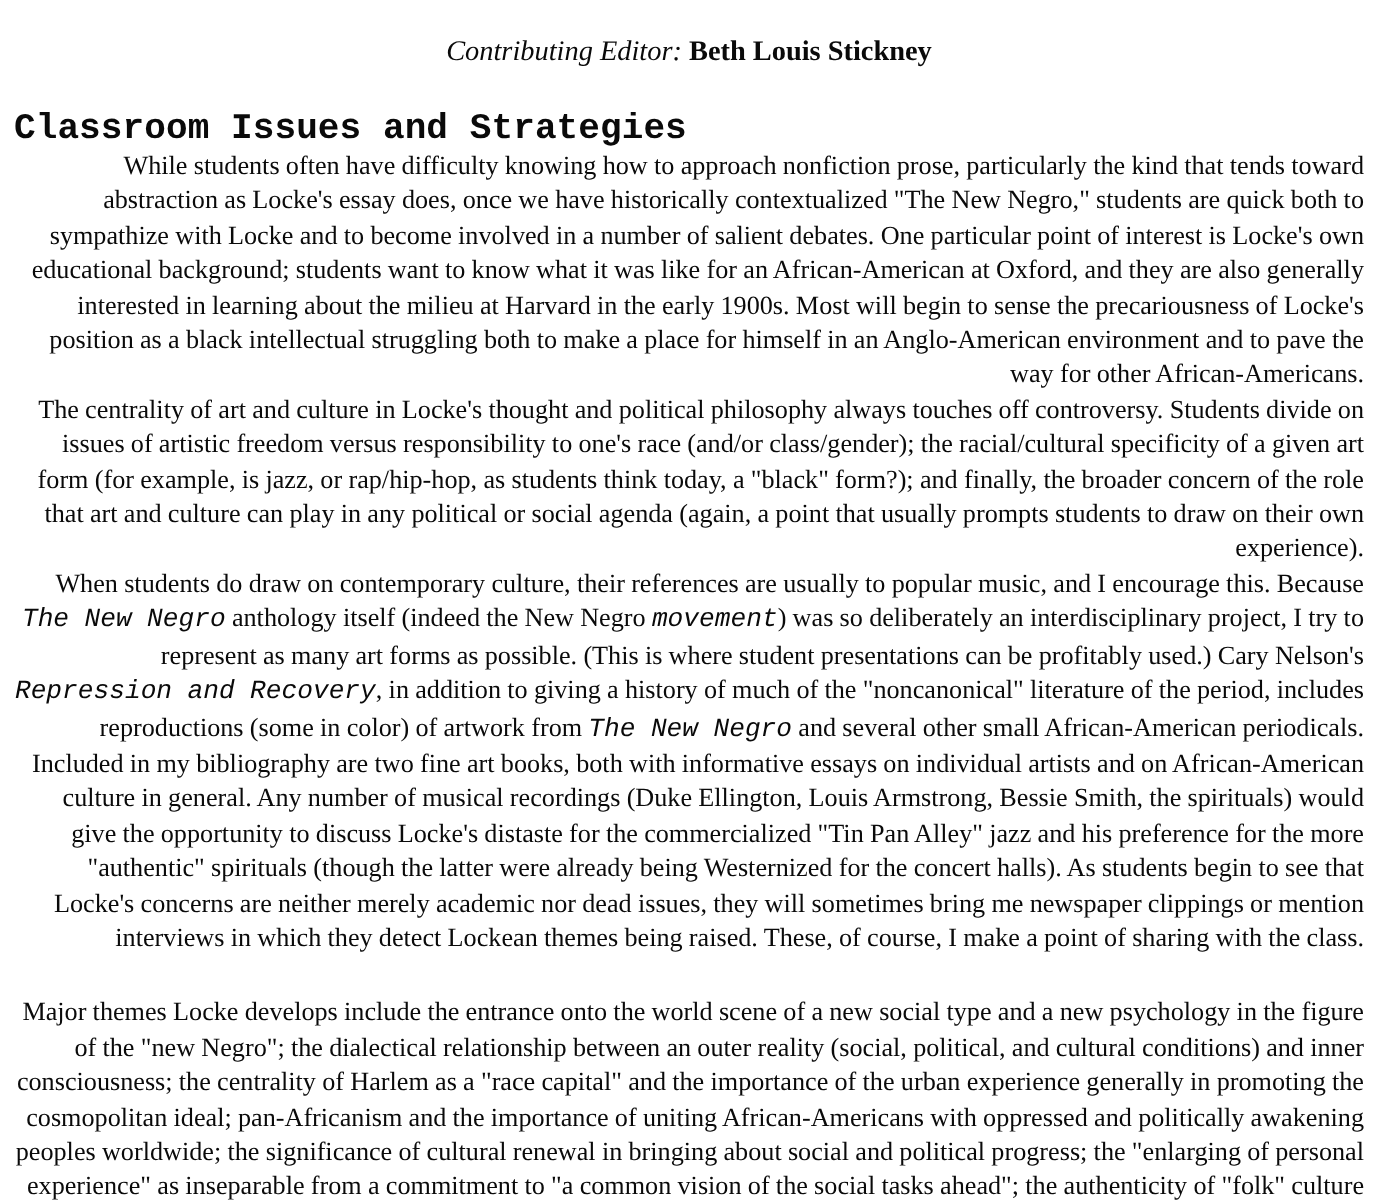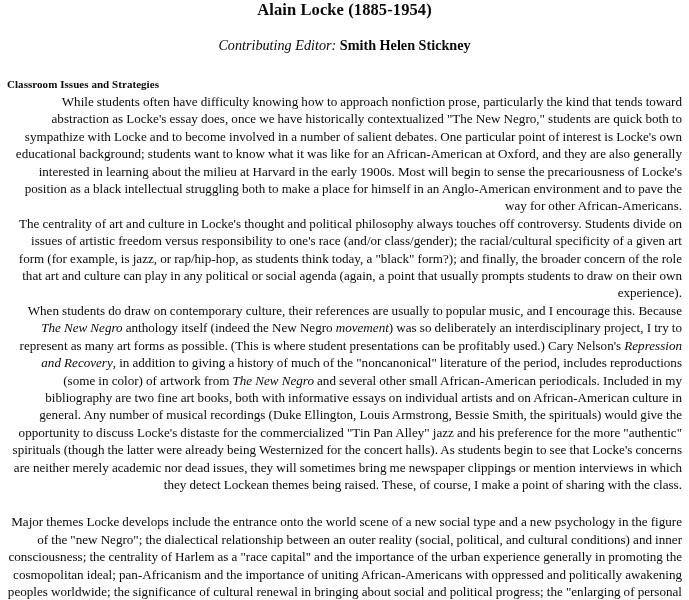--- a/index.html
+++ b/index.html
@@ -41,50 +41,50 @@
   }
   .editor-label {
     font-style: italic;
     font-weight: normal;
   }
   .editor-name {
     font-style: normal;
     font-weight: bold;
   }
   h2.section-heading {
-    font-size: 11px;
+    font-size: 18px;
     font-weight: bold;
     line-height: 18px;
     margin: 0;
     padding: 0;
     letter-spacing: 0.05px;
+    font-family: Liberation Mono, monospace;
   }
   .heading-block-1 { padding-top: 21px; }
   .heading-block-2 { padding-top: 20px; }
   p.body-text {
     font-size: 13.1px;
     line-height: 17.4px;
     margin: 0;
     padding: 0;
     text-align: right;
     word-spacing: -0.15px;
   }
   .gap-after-heading { padding-top: 13px; }
   .gap-between-paras { padding-top: 17px; }
-  em { font-style: italic; }
+  em { font-style: italic; font-family: Liberation Mono, monospace; }
 </style>
 </head>
 <body>
 
 <div class="page">
 
-  <h1 class="doc-title">Alain Locke (1885-1954)</h1>
 
   <div class="editor-line">
-    <span class="editor-label">Contributing Editor:</span><span> </span><span class="editor-name">Smith Helen Stickney</span>
+    <span class="editor-label">Contributing Editor:</span><span> </span><span class="editor-name">Beth Louis Stickney</span>
   </div>
 
   <div class="heading-block-1">
     <h2 class="section-heading">Classroom Issues and Strategies</h2>
 
     <p class="body-text gap-after-heading">While students often have difficulty knowing how to approach nonfiction prose, particularly the kind that tends toward abstraction as Locke's essay does, once we have historically contextualized "The New Negro," students are quick both to sympathize with Locke and to become involved in a number of salient debates. One particular point of interest is Locke's own educational background; students want to know what it was like for an African-American at Oxford, and they are also generally interested in learning about the milieu at Harvard in the early 1900s. Most will begin to sense the precariousness of Locke's position as a black intellectual struggling both to make a place for himself in an Anglo-American environment and to pave the way for other African-Americans.</p>
 
     <p class="body-text gap-between-paras">The centrality of art and culture in Locke's thought and political philosophy always touches off controversy. Students divide on issues of artistic freedom versus responsibility to one's race (and/or class/gender); the racial/cultural specificity of a given art form (for example, is jazz, or rap/hip-hop, as students think today, a "black" form?); and finally, the broader concern of the role that art and culture can play in any political or social agenda (again, a point that usually prompts students to draw on their own experience).</p>
 
     <p class="body-text gap-between-paras"><span>When students do draw on contemporary culture, their references are usually to popular music, and I encourage this. Because </span><em>The New Negro</em><span> anthology itself (indeed the New Negro </span><em>movement</em><span>) was so deliberately an interdisciplinary project, I try to represent as many art forms as possible. (This is where student presentations can be profitably used.) Cary Nelson's </span><em>Repression and Recovery</em><span>, in addition to giving a history of much of the "noncanonical" literature of the period, includes reproductions (some in color) of artwork from </span><em>The New Negro</em><span> and several other small African-American periodicals. Included in my bibliography are two fine art books, both with informative essays on individual artists and on African-American culture in general. Any number of musical recordings (Duke Ellington, Louis Armstrong, Bessie Smith, the spirituals) would give the opportunity to discuss Locke's distaste for the commercialized "Tin Pan Alley" jazz and his preference for the more "authentic" spirituals (though the latter were already being Westernized for the concert halls). As students begin to see that Locke's concerns are neither merely academic nor dead issues, they will sometimes bring me newspaper clippings or mention interviews in which they detect Lockean themes being raised. These, of course, I make a point of sharing with the class.</span></p>

